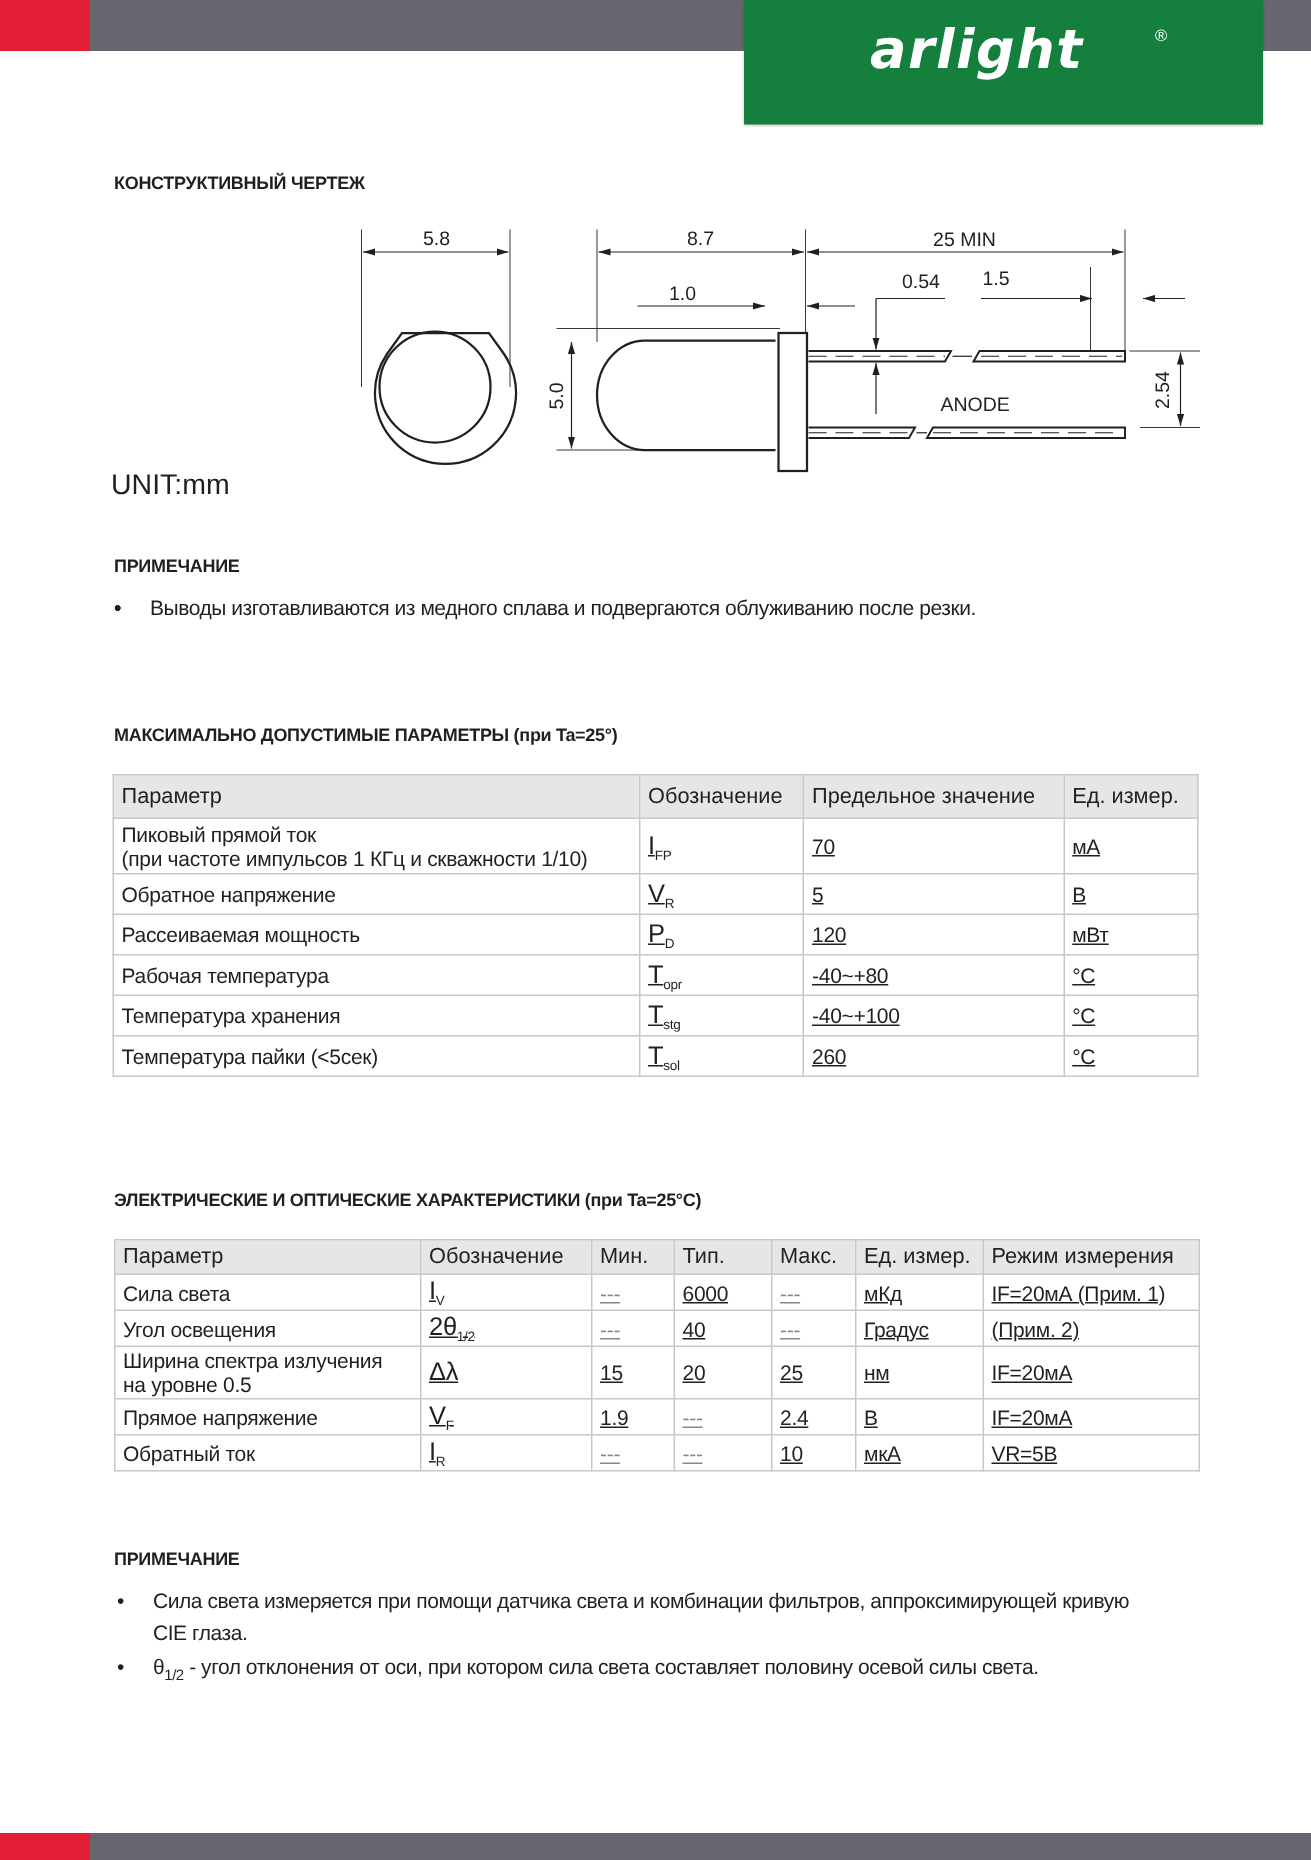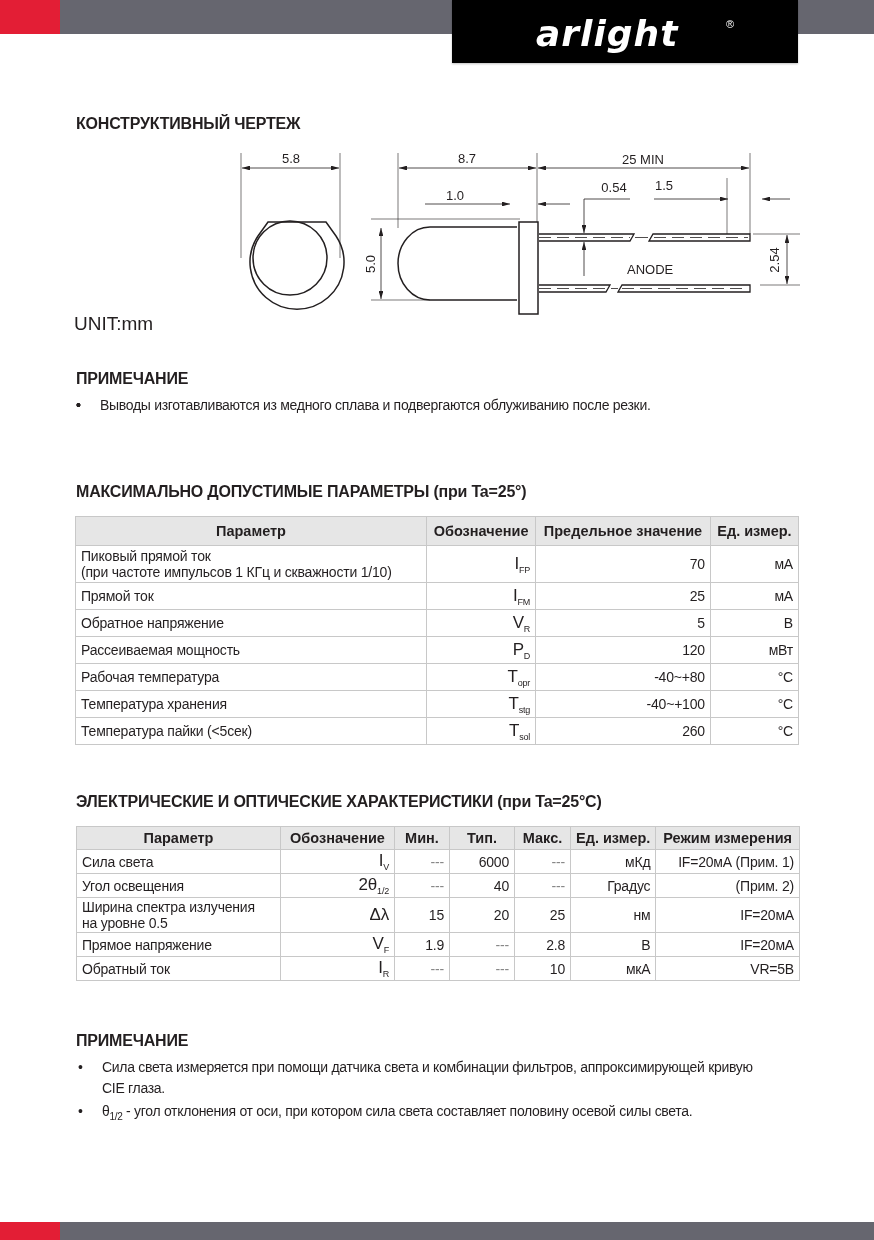--- a/index.html
+++ b/index.html
@@ -1,45 +1,45 @@
 <!DOCTYPE html>
 <html><head>
 <meta charset="utf-8">
 <style>
   html, body { margin: 0; padding: 0; }
   body { width: 874px; height: 1240px; position: relative; background: #ffffff; overflow: hidden;
          font-family: "Liberation Sans", sans-serif; color: #231f20; }
   .topbar { position: absolute; left: 0; top: 0; width: 874px; height: 34px; background: #66666f; }
   .topbar .red-sq { position: absolute; left: 0; top: 0; width: 60px; height: 34px; background: #e31e35; }
-  .logo-box { position: absolute; left: 452px; top: 0; width: 346px; height: 63px; background: #000000;
+  .logo-box { position: absolute; left: 496px; top: 0; width: 346px; height: 83px; background: #15803d;
               box-shadow: 0 1px 2px rgba(0,0,0,0.25); }
   .logo-text { position: absolute; left: 84px; top: 12px; color: #fff; font-family: "DejaVu Sans", sans-serif;
                font-weight: bold; font-style: italic; font-size: 36px; letter-spacing: 1px; line-height: 44px; }
   .logo-reg { position: absolute; left: 274px; top: 18px; color: #fff; font-size: 11px; }
   .bottombar { position: absolute; left: 0; top: 1222px; width: 874px; height: 18px; background: #66666f; }
   .bottombar .red-sq { position: absolute; left: 0; top: 0; width: 60px; height: 18px; background: #e31e35; }
 
   .h2 { position: absolute; left: 76px; font-family: "Liberation Sans", sans-serif; font-weight: bold;
-        font-size: 16px; color: #231f20; letter-spacing: -0.2px; }
+        font-size: 12px; color: #231f20; letter-spacing: -0.2px; }
   .unit { position: absolute; left: 74px; top: 303px; font-size: 19px; color: #231f20; margin-top: 10px; }
 
   .drawing { position: absolute; left: 230px; top: 148px; }
   .drawing text { font-family: "Liberation Sans", sans-serif; fill: #231f20; }
 
   ul.notes { position: absolute; left: 76px; margin: 0; padding: 0; list-style: none; font-size: 14px;
              color: #231f20; font-family: "Liberation Sans", sans-serif; }
   ul.notes li { position: relative; padding-left: 24px; line-height: 21px; letter-spacing: -0.3px; }
   ul.notes li .bullet { position: absolute; left: 0; top: 0; }
 
   table.spec { position: absolute; border-collapse: collapse; font-size: 14px; color: #231f20;
                font-family: "Liberation Sans", sans-serif; }
-  table.spec th { background: #e6e6e6; font-weight: bold; text-align: center; padding: 3px 5px;
+  table.spec th { background: #e6e6e6; font-weight: normal; text-align: left; padding: 3px 5px;
                   border: 1px solid #c8c8c8; font-size: 14.5px; white-space: nowrap; margin-top: 45px; }
   table.spec td { border: 1px solid #c8c8c8; padding: 2px 5px; letter-spacing: -0.2px; }
-  table.spec td.c { text-align: right; }
+  table.spec td.c { text-align: left; text-decoration: underline; }
   .sym { font-size: 17px; }
   .sym sub { font-size: 9px; vertical-align: -4px; }
   .dash { color: #888; }
 
   #t1 { left: 75px; top: 516px; width: 724px; }
   #t1 th, #t1 td { height: 22px; }
   #t2 { left: 76px; top: 826px; width: 724px; }
   #t2 th { height: 18px; padding: 2px 5px; }
   #t2 td { height: 19px; padding: 1px 5px; margin-top: 30px; }
   .notes2 li .theta sub { font-size: 10px; vertical-align: -4px; }
@@ -146,26 +146,20 @@
     </tr>
   </thead>
   <tbody id="t1-body">
       <tr>
         <td><span>Пиковый прямой ток</span><br><span>(при частоте импульсов 1 КГц и скважности 1/10)</span></td>
         <td class="c"><span class="sym"><span>I</span><sub>FP</sub></span></td>
         <td class="c">70</td>
         <td class="c">мА</td>
       </tr>
       <tr>
-        <td><span>Прямой ток</span></td>
-        <td class="c"><span class="sym"><span>I</span><sub>FM</sub></span></td>
-        <td class="c">25</td>
-        <td class="c">мА</td>
-      </tr>
-      <tr>
         <td><span>Обратное напряжение</span></td>
         <td class="c"><span class="sym"><span>V</span><sub>R</sub></span></td>
         <td class="c">5</td>
         <td class="c">В</td>
       </tr>
       <tr>
         <td><span>Рассеиваемая мощность</span></td>
         <td class="c"><span class="sym"><span>P</span><sub>D</sub></span></td>
         <td class="c">120</td>
         <td class="c">мВт</td>
@@ -230,21 +224,21 @@
         <td class="c">20</td>
         <td class="c">25</td>
         <td class="c">нм</td>
         <td class="c">IF=20мА</td>
       </tr>
       <tr>
         <td><span>Прямое напряжение</span></td>
         <td class="c"><span class="sym"><span>V</span><sub>F</sub></span></td>
         <td class="c">1.9</td>
         <td class="c dash">---</td>
-        <td class="c">2.8</td>
+        <td class="c">2.4</td>
         <td class="c">В</td>
         <td class="c">IF=20мА</td>
       </tr>
       <tr>
         <td><span>Обратный ток</span></td>
         <td class="c"><span class="sym"><span>I</span><sub>R</sub></span></td>
         <td class="c dash">---</td>
         <td class="c dash">---</td>
         <td class="c">10</td>
         <td class="c">мкА</td>

